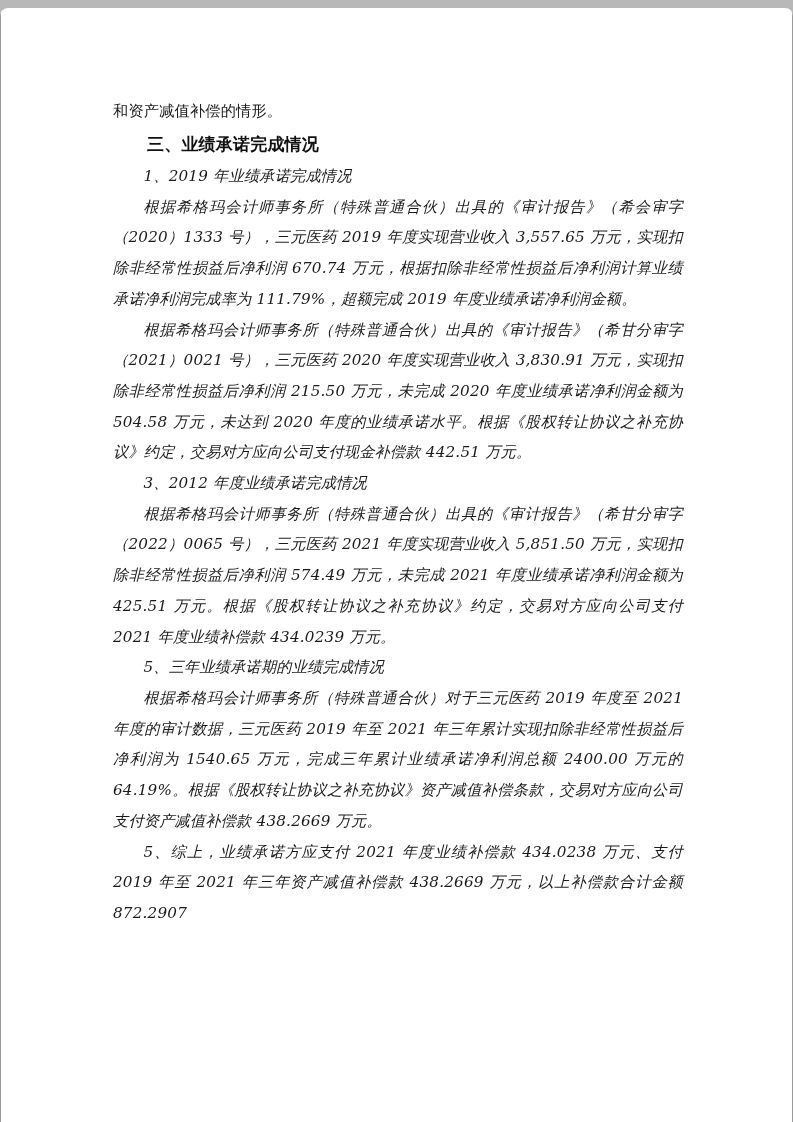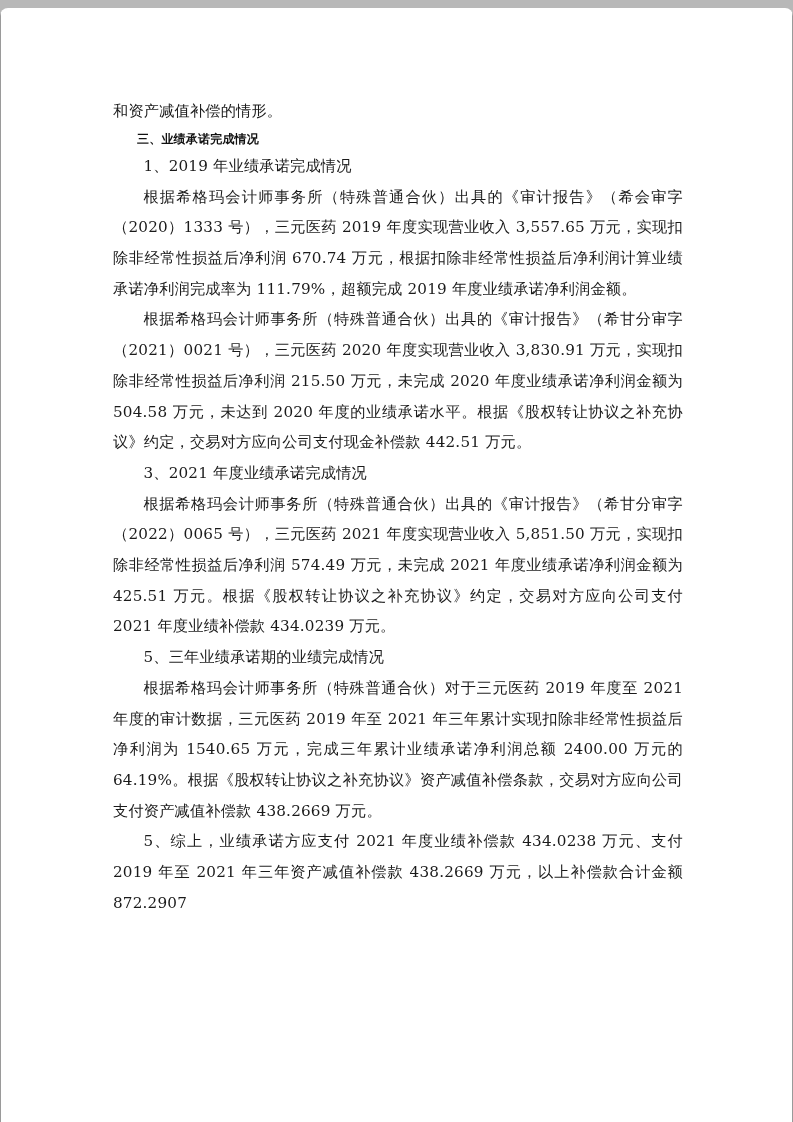--- a/index.html
+++ b/index.html
@@ -41,41 +41,42 @@
     margin: 0 0 0 0;
     font-size: 15.2px;
     line-height: 2.02;
     text-align: justify;
     text-justify: inter-ideograph;
     color: #1a1a1a;
     letter-spacing: 0.2px;
   }
   p.indent {
     text-indent: 2em;
+    font-style: italic;
   }
   h3.heading {
     margin: 0;
-    font-size: 12px;
+    font-size: 17px;
     line-height: 2.02;
     font-weight: bold;
     text-indent: 2em;
     color: #111;
     letter-spacing: 0.2px;
   }
 </style>
 </head>
 <body>
 
 <div class="page">
   <div class="page-border"></div>
   <div class="content">
     <p>和资产减值补偿的情形。</p>
     <h3 class="heading">三、业绩承诺完成情况</h3>
     <p class="indent">1、2019 年业绩承诺完成情况</p>
     <p class="indent">根据希格玛会计师事务所（特殊普通合伙）出具的《审计报告》（希会审字（2020）1333 号），三元医药 2019 年度实现营业收入 3,557.65 万元，实现扣除非经常性损益后净利润 670.74 万元，根据扣除非经常性损益后净利润计算业绩承诺净利润完成率为 111.79%，超额完成 2019 年度业绩承诺净利润金额。</p>
     <p class="indent">根据希格玛会计师事务所（特殊普通合伙）出具的《审计报告》（希甘分审字（2021）0021 号），三元医药 2020 年度实现营业收入 3,830.91 万元，实现扣除非经常性损益后净利润 215.50 万元，未完成 2020 年度业绩承诺净利润金额为 504.58 万元，未达到 2020 年度的业绩承诺水平。根据《股权转让协议之补充协议》约定，交易对方应向公司支付现金补偿款 442.51 万元。</p>
-    <p class="indent">3、2021 年度业绩承诺完成情况</p>
+    <p class="indent">3、2012 年度业绩承诺完成情况</p>
     <p class="indent">根据希格玛会计师事务所（特殊普通合伙）出具的《审计报告》（希甘分审字（2022）0065 号），三元医药 2021 年度实现营业收入 5,851.50 万元，实现扣除非经常性损益后净利润 574.49 万元，未完成 2021 年度业绩承诺净利润金额为 425.51 万元。根据《股权转让协议之补充协议》约定，交易对方应向公司支付 2021 年度业绩补偿款 434.0239 万元。</p>
     <p class="indent">5、三年业绩承诺期的业绩完成情况</p>
     <p class="indent">根据希格玛会计师事务所（特殊普通合伙）对于三元医药 2019 年度至 2021 年度的审计数据，三元医药 2019 年至 2021 年三年累计实现扣除非经常性损益后净利润为 1540.65 万元，完成三年累计业绩承诺净利润总额 2400.00 万元的 64.19%。根据《股权转让协议之补充协议》资产减值补偿条款，交易对方应向公司支付资产减值补偿款 438.2669 万元。</p>
     <p class="indent">5、综上，业绩承诺方应支付 2021 年度业绩补偿款 434.0238 万元、支付 2019 年至 2021 年三年资产减值补偿款 438.2669 万元，以上补偿款合计金额 872.2907</p>
   </div>
 </div>
 
 </body></html>

